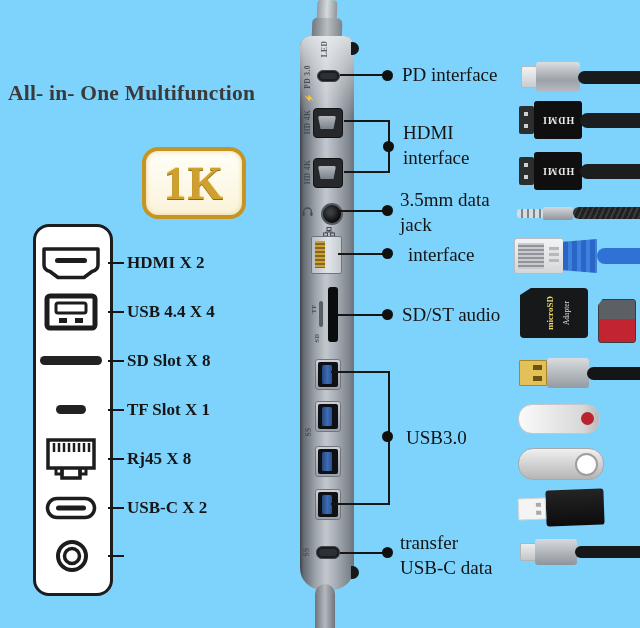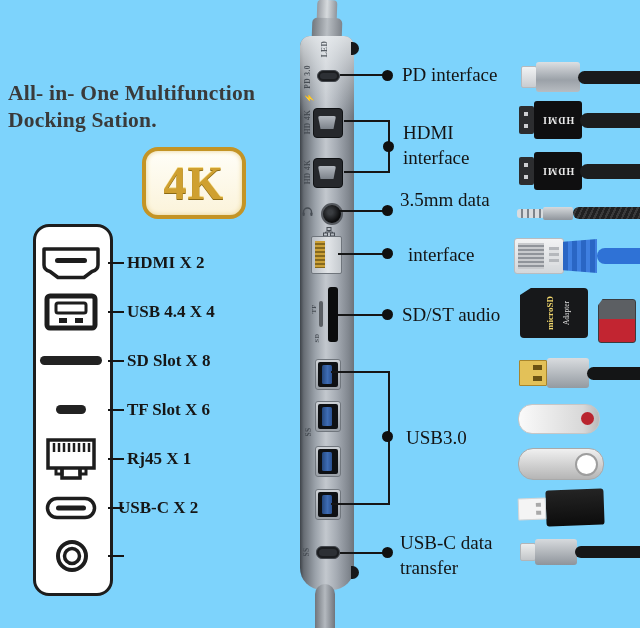--- a/index.html
+++ b/index.html
@@ -57,25 +57,24 @@
   .hdmiprint{display:block;transform:rotate(180deg);color:#e9e9e9;font-size:10px;font-weight:700;letter-spacing:1px;}
   .vtext{position:absolute;white-space:nowrap;transform:translate(-50%,-50%) rotate(-90deg);}
 </style>
 </head>
 <body>
 
 <div class="canvas">
 
   <div class="title">
     <div>All- in- One Multifunction</div>
-    <div>Docking Sation.</div>
   </div>
 
   <div class="badge">
-    <span>4K</span>
+    <span>1K</span>
   </div>
 
   <div class="portbox"></div>
 
   <svg class="abs" style="left:40px;top:246px" width="62" height="35" viewBox="0 0 62 35">
     <path d="M4 3 h54 v16 c0 3.5 -2.5 5.5 -6 6.5 l-8 6 h-26 l-8 -6 c-3.5 -1 -6 -3 -6 -6.5 z" fill="none" stroke="#1d1d1d" stroke-width="3.5" stroke-linejoin="round"></path>
     <rect x="15" y="12" width="32" height="5" rx="2.5" fill="#1d1d1d"></rect>
   </svg>
 
   <svg class="abs" style="left:44px;top:292px" width="54" height="40" viewBox="0 0 54 40">
@@ -119,23 +118,23 @@
   <div class="hline" style="left:108px;top:311px;width:16px;"></div>
   <div class="hline" style="left:108px;top:360px;width:16px;"></div>
   <div class="hline" style="left:108px;top:409px;width:16px;"></div>
   <div class="hline" style="left:108px;top:458px;width:16px;"></div>
   <div class="hline" style="left:108px;top:507px;width:16px;"></div>
   <div class="hline" style="left:108px;top:555px;width:16px;"></div>
 
   <div class="legend-label" style="left:127px;top:253px;">HDMI X 2</div>
   <div class="legend-label" style="left:127px;top:302px;">USB 4.4 X 4</div>
   <div class="legend-label" style="left:127px;top:351px;">SD Slot X 8</div>
-  <div class="legend-label" style="left:127px;top:400px;">TF Slot X 6</div>
-  <div class="legend-label" style="left:127px;top:449px;">Rj45 X 1</div>
-  <div class="legend-label" style="left:118px;top:498px;">USB-C X 2</div>
+  <div class="legend-label" style="left:127px;top:400px;">TF Slot X 1</div>
+  <div class="legend-label" style="left:127px;top:449px;">Rj45 X 8</div>
+  <div class="legend-label" style="left:127px;top:498px;">USB-C X 2</div>
 
   <div class="plug-tip"></div>
   <div class="plug-collar"></div>
   <div class="dock-body"></div>
   <div class="dock-topshine"></div>
   <div class="dock-cable"></div>
   <div class="bump" style="left:351px;top:42px;"></div>
   <div class="bump" style="left:351px;top:566px;"></div>
 
   <span class="mark" style="left:324px;top:49px;color:#565c63;">LED</span>
@@ -183,20 +182,21 @@
   <div class="dot" style="left:383px;top:141px;"></div>
   <div class="ann" style="left:403px;top:120px;">
     <div>HDMI</div>
     <div>interface</div>
   </div>
 
   <div class="hline" style="left:340px;top:210px;width:45px;"></div>
   <div class="dot" style="left:382px;top:205px;"></div>
   <div class="ann" style="left:400px;top:187px;">
     <div>3.5mm data</div>
+    <div>jack</div>
   </div>
 
   <div class="hline" style="left:338px;top:253px;width:47px;"></div>
   <div class="dot" style="left:382px;top:248px;"></div>
   <div class="ann" style="left:400px;top:242px;">
     <div style="padding-left:8px;">interface</div>
   </div>
 
   <div class="hline" style="left:338px;top:314px;width:47px;"></div>
   <div class="dot" style="left:382px;top:309px;"></div>
@@ -204,22 +204,22 @@
 
   <div class="hline" style="left:331px;top:371px;width:59px;"></div>
   <div class="hline" style="left:331px;top:503px;width:59px;"></div>
   <div class="vline" style="left:388px;top:371px;height:134px;"></div>
   <div class="dot" style="left:382px;top:431px;"></div>
   <div class="ann" style="left:406px;top:425px;">USB3.0</div>
 
   <div class="hline" style="left:340px;top:552px;width:45px;"></div>
   <div class="dot" style="left:382px;top:547px;"></div>
   <div class="ann" style="left:400px;top:530px;">
+    <div>transfer</div>
     <div>USB-C data</div>
-    <div>transfer</div>
   </div>
 
   <div class="row" style="left:521px;top:60px;width:119px;height:34px;">
     <div style="width:14px;height:20px;background:linear-gradient(180deg,#f2f3f4,#c9ccd0);border:1px solid #b6b9bd;border-radius:2px;"></div>
     <div style="width:44px;height:30px;margin-left:-1px;background:linear-gradient(180deg,#dcdfe2,#9ba1a8 60%,#b7bcc1);border-radius:3px;"></div>
     <div class="cable" style="height:13px;margin-left:-2px;background:#191a1b;"></div>
   </div>
 
   <div class="row" style="left:519px;top:100px;width:121px;height:40px;">
     <div style="width:15px;height:28px;background:#2c2d2f;border-radius:2px;position:relative;">

